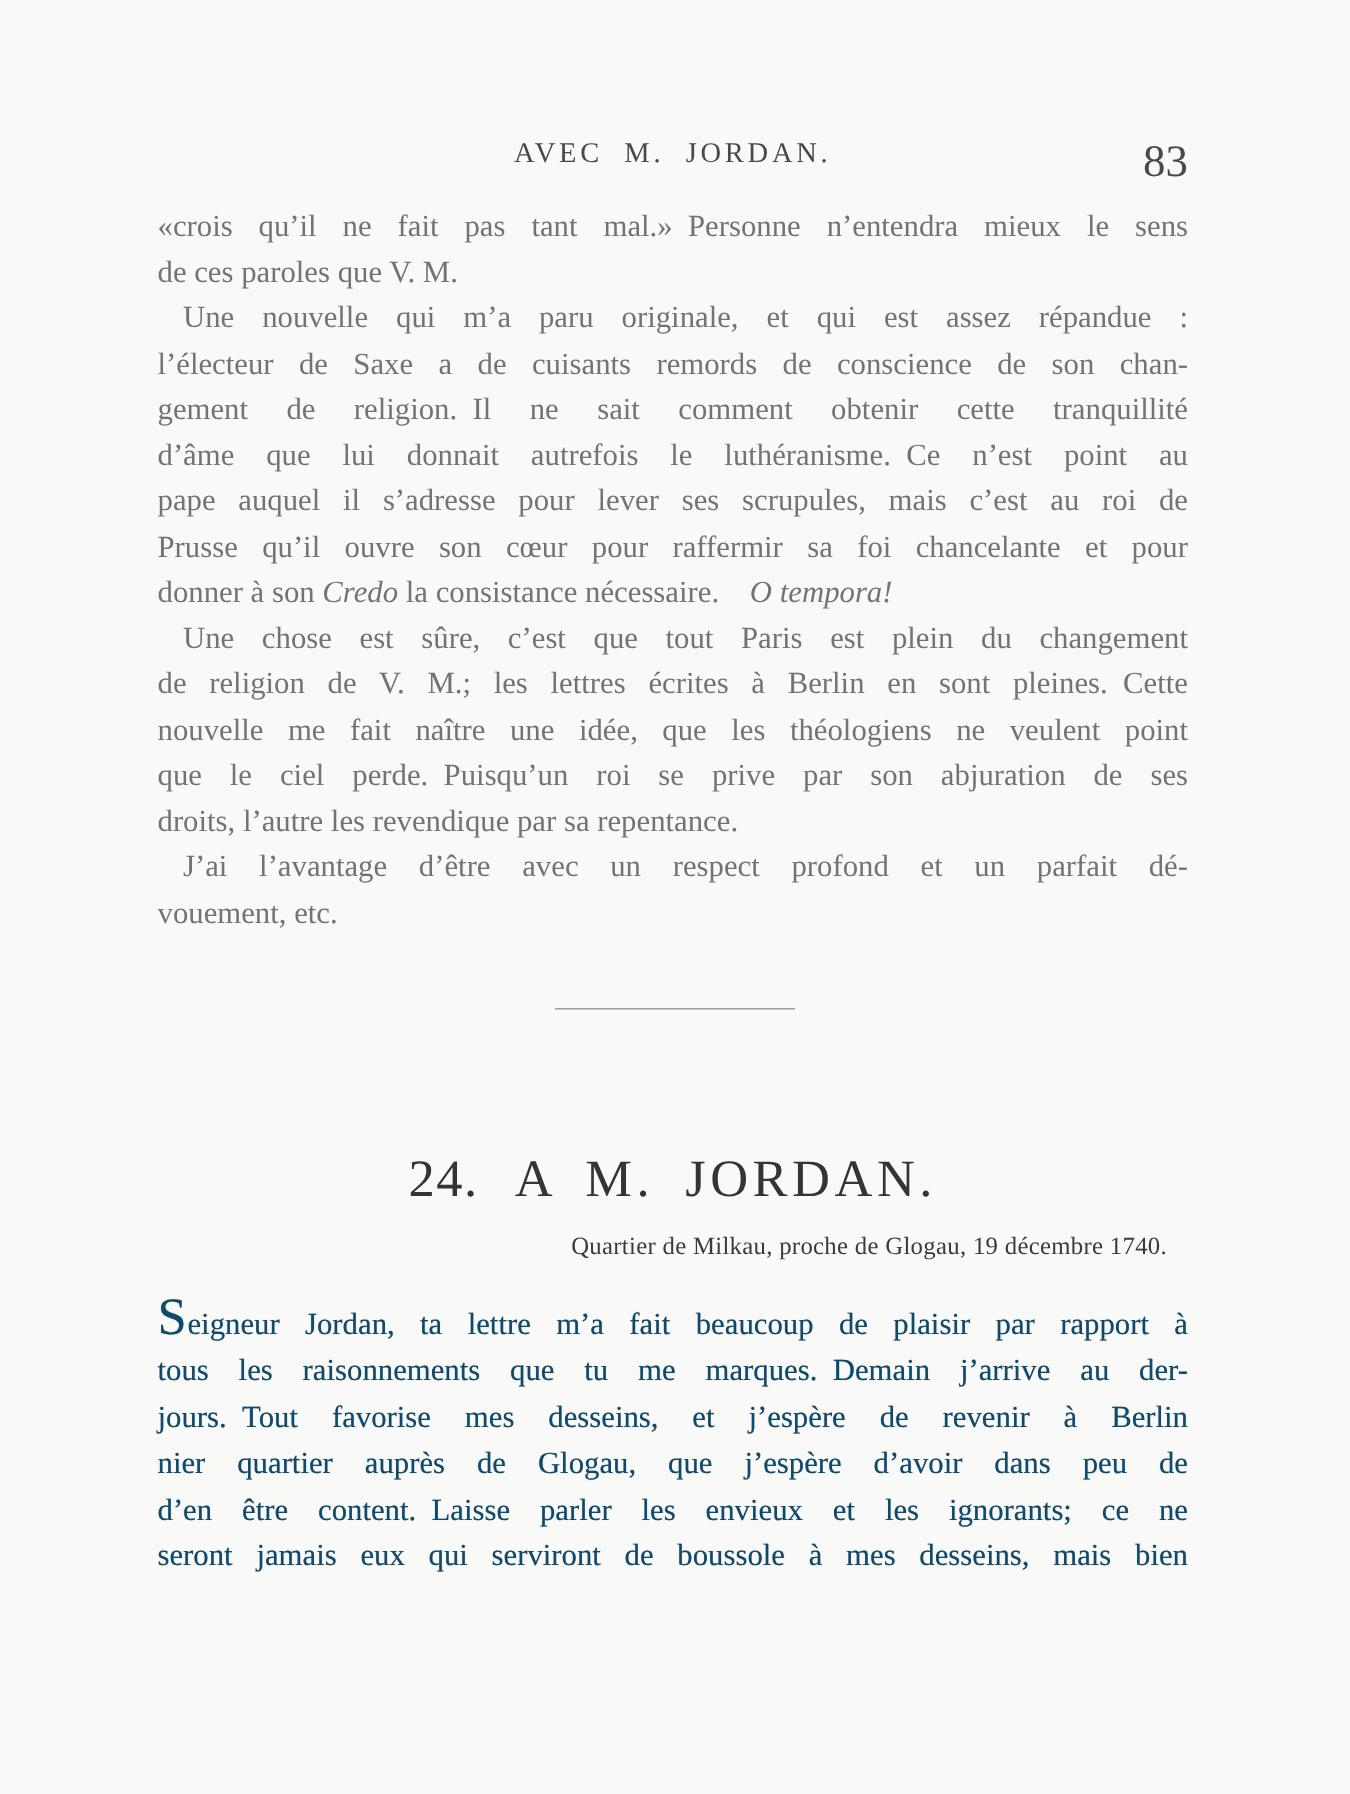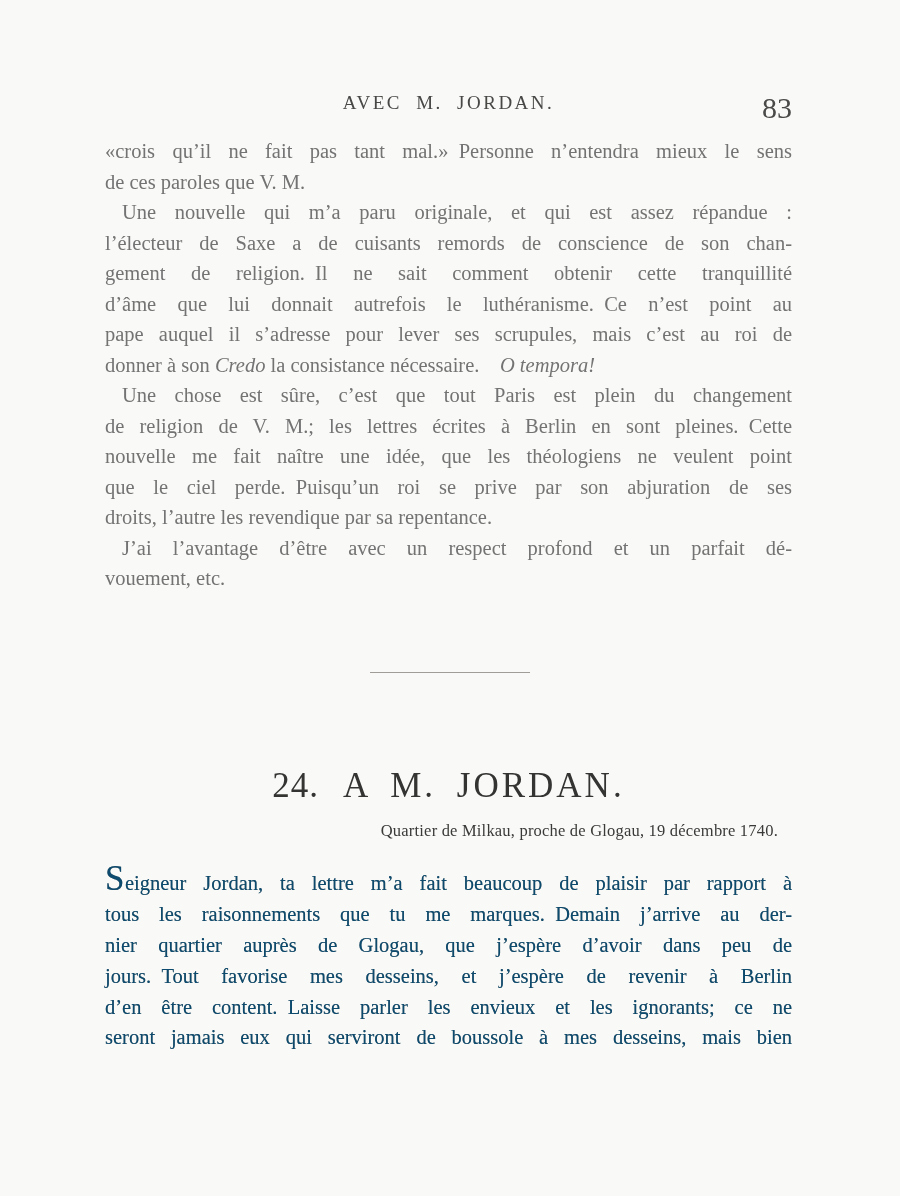--- a/index.html
+++ b/index.html
@@ -129,38 +129,39 @@
   </header>
 
   <section id="letter-23-body" class="text-block letter23">
       <div class="line just"><span>«crois qu’il ne fait pas tant mal.» Personne n’entendra mieux le sens</span></div>
       <div class="line"><span>de ces paroles que V. M.</span></div>
       <div class="line just indent"><span>Une nouvelle qui m’a paru originale, et qui est assez répandue&nbsp;:</span></div>
       <div class="line just"><span>l’électeur de Saxe a de cuisants remords de conscience de son chan-</span></div>
       <div class="line just"><span>gement de religion. Il ne sait comment obtenir cette tranquillité</span></div>
       <div class="line just"><span>d’âme que lui donnait autrefois le luthéranisme. Ce n’est point au</span></div>
       <div class="line just"><span>pape auquel il s’adresse pour lever ses scrupules, mais c’est au roi de</span></div>
+      <div class="line just"><span>Prusse qu’il ouvre son cœur pour raffermir sa foi chancelante et pour</span></div>
       <div class="line"><span>donner à son </span><span class="it">Credo</span><span> la consistance nécessaire.  </span><span class="it">O tempora!</span></div>
       <div class="line just indent"><span>Une chose est sûre, c’est que tout Paris est plein du changement</span></div>
       <div class="line just"><span>de religion de V. M.; les lettres écrites à Berlin en sont pleines. Cette</span></div>
       <div class="line just"><span>nouvelle me fait naître une idée, que les théologiens ne veulent point</span></div>
       <div class="line just"><span>que le ciel perde. Puisqu’un roi se prive par son abjuration de ses</span></div>
       <div class="line"><span>droits, l’autre les revendique par sa repentance.</span></div>
       <div class="line just indent"><span>J’ai l’avantage d’être avec un respect profond et un parfait dé-</span></div>
       <div class="line"><span>vouement, etc.</span></div>
     </section>
 
   <div class="divider"></div>
 
   <h2 class="letter-heading"><span class="letter-number">24.</span><span>A M. JORDAN.</span></h2>
 
   <div class="dateline">Quartier de Milkau, proche de Glogau, 19 décembre 1740.</div>
 
   <section id="letter-24-body" class="text-block letter24">
       <div class="line just"><span class="initial">S</span><span>eigneur Jordan, ta lettre m’a fait beaucoup de plaisir par rapport à</span></div>
       <div class="line just"><span>tous les raisonnements que tu me marques. Demain j’arrive au der-</span></div>
+      <div class="line just"><span>jours. Tout favorise mes desseins, et j’espère de revenir à Berlin</span></div>
       <div class="line just"><span>nier quartier auprès de Glogau, que j’espère d’avoir dans peu de</span></div>
-      <div class="line just"><span>jours. Tout favorise mes desseins, et j’espère de revenir à Berlin</span></div>
       <div class="line just"><span>d’en être content. Laisse parler les envieux et les ignorants; ce ne</span></div>
       <div class="line just"><span>seront jamais eux qui serviront de boussole à mes desseins, mais bien</span></div>
     </section>
 
 </div>
 
 </body></html>

